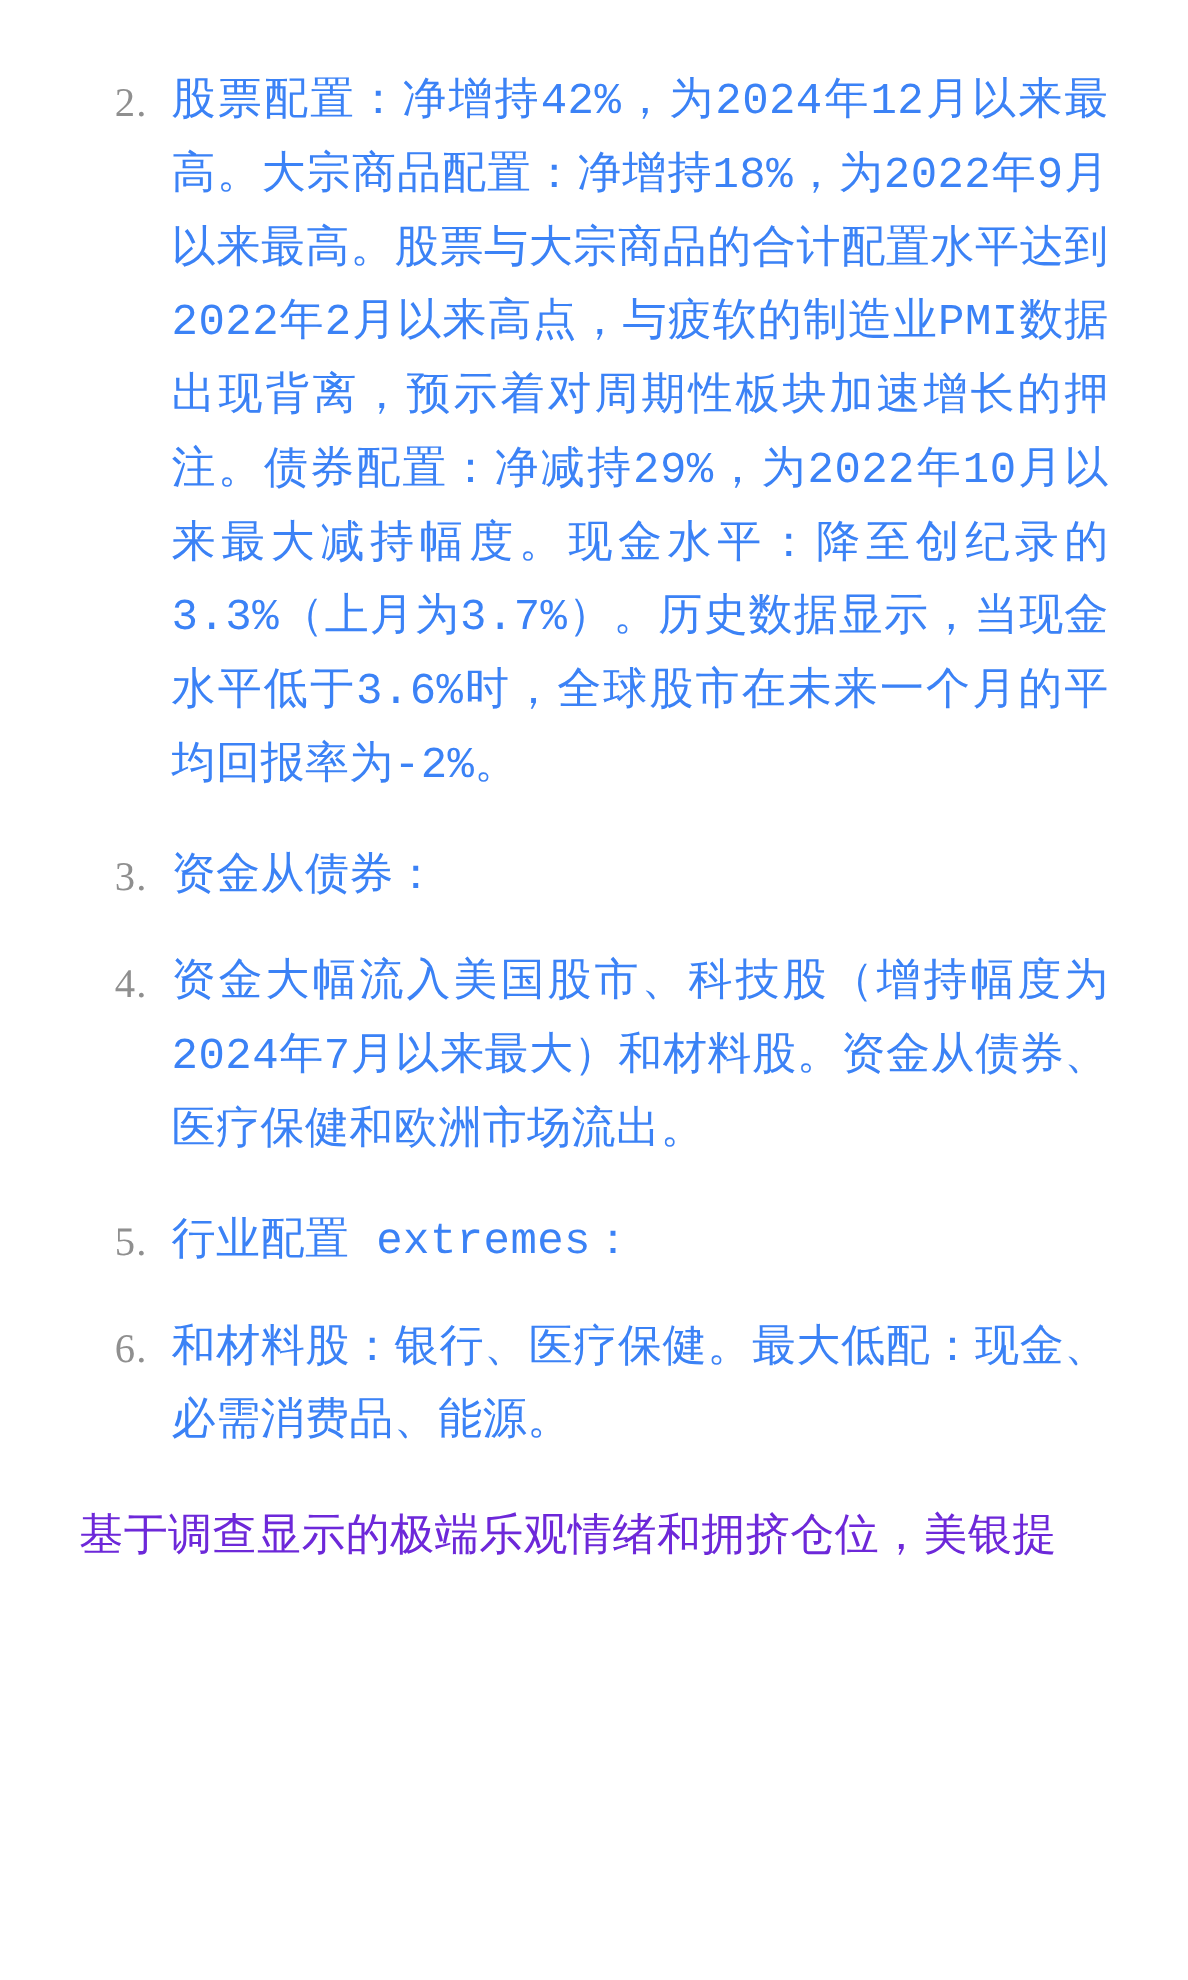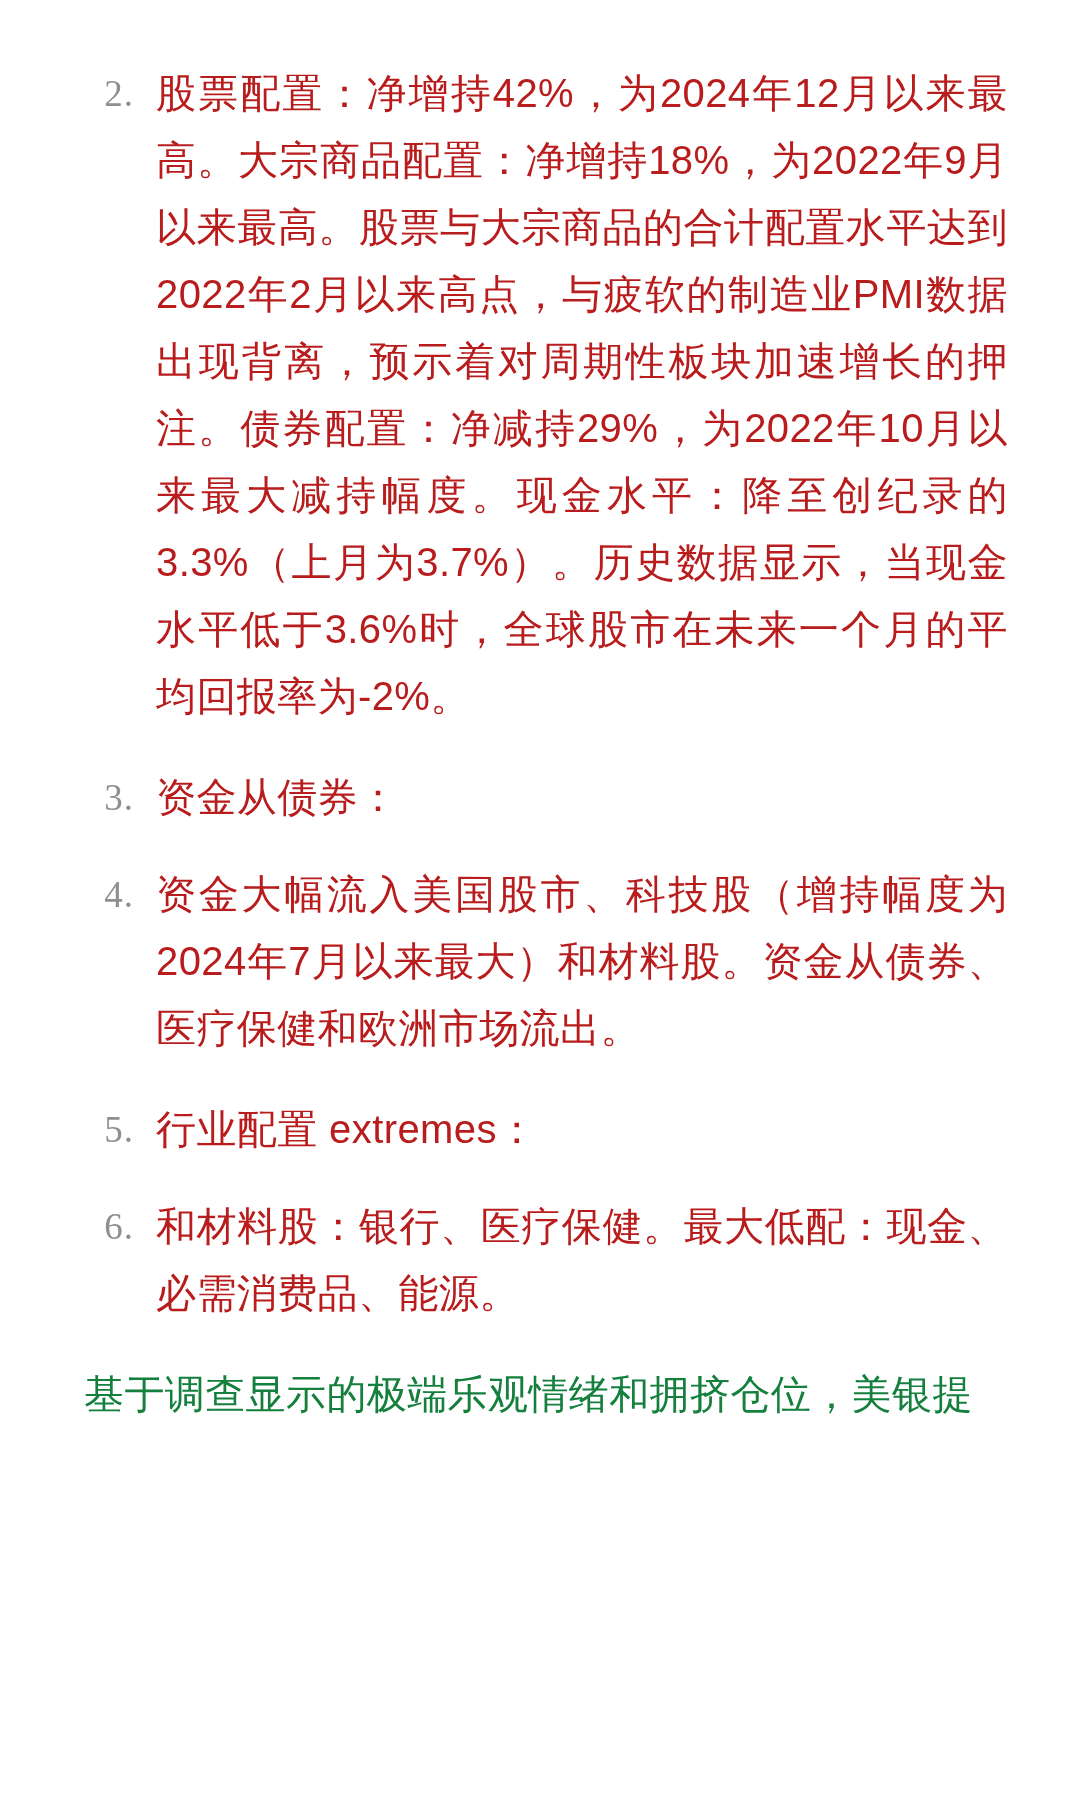--- a/index.html
+++ b/index.html
@@ -43,41 +43,41 @@
     letter-spacing: 1px;
     font-family: "Liberation Serif", "DejaVu Serif", serif;
   }
   li.item .body {
     flex: 1 1 auto;
     font-size: 40px;
     line-height: 67px;
     letter-spacing: 0.4px;
     text-align: justify;
     text-justify: inter-ideograph;
-    color: #b91c1c;
-    font-family: Liberation Sans, sans-serif;
+    color: #3b82f6;
+    font-family: Liberation Mono, monospace;
   }
   li.item-tight {
     margin-bottom: 30px;
   }
   h2.section-heading {
     margin: 58px 0 34px 0;
     font-size: 62px;
     line-height: 86px;
     font-weight: bold;
     letter-spacing: 2px;
     color: #000000;
     font-family: "Liberation Sans", "DejaVu Sans", sans-serif;
   }
   p.para {
-    margin: 12px;
+    margin: 0;
     font-size: 40px;
     line-height: 67px;
     letter-spacing: 0.4px;
-    color: #15803d;
+    color: #6d28d9;
     text-align: justify;
     text-justify: inter-ideograph;
     font-family: "Liberation Serif", "DejaVu Serif", serif;
   }
 </style>
 </head>
 <body>
 
 <div class="page">
 

